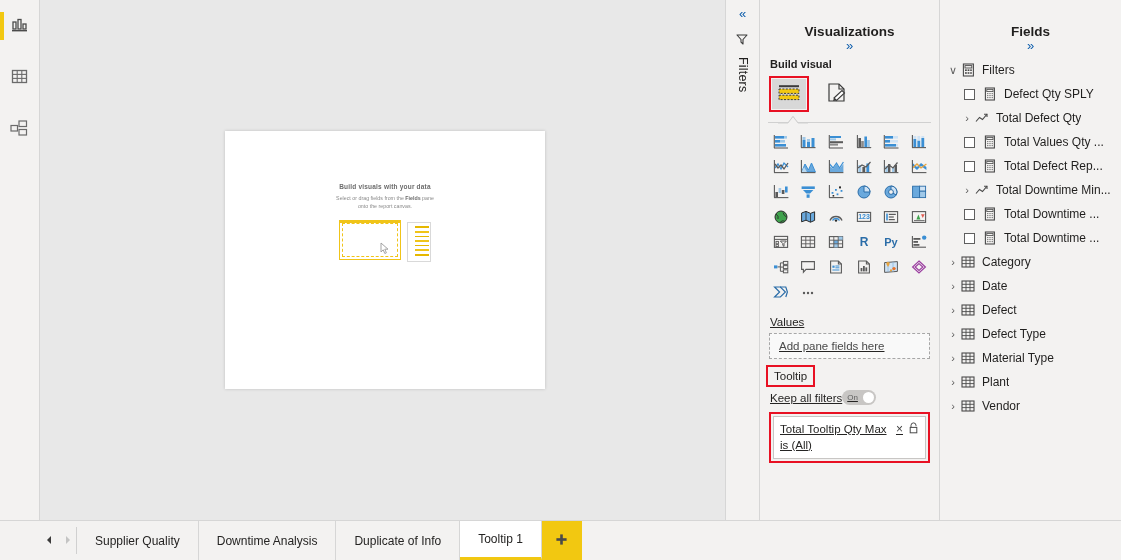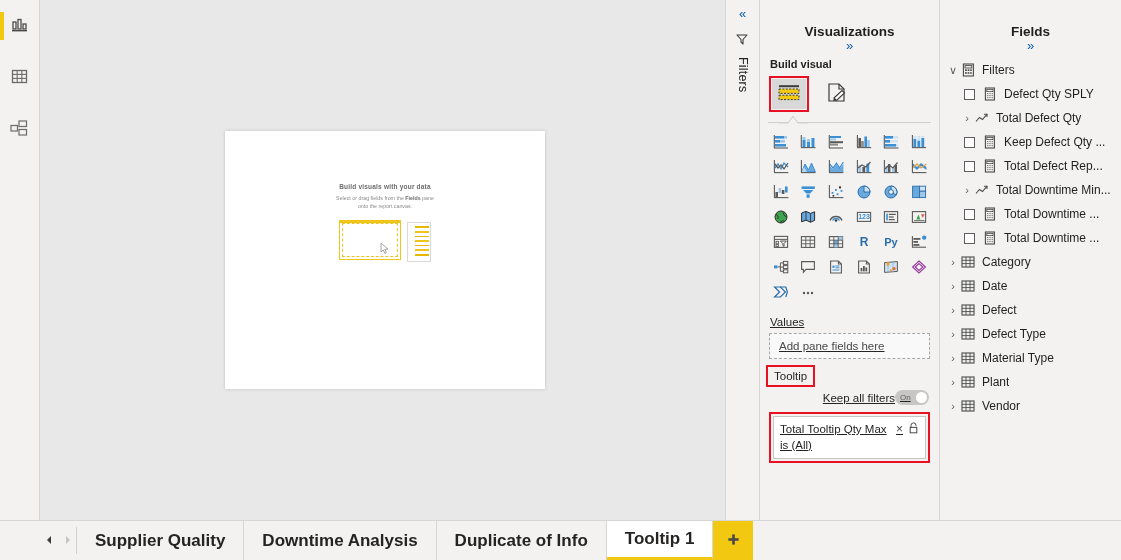--- a/index.html
+++ b/index.html
@@ -118,21 +118,21 @@
   .wells{padding:6px 9px 12px 9px;text-decoration:underline;}
   .well-label{font-size:11.5px;color:#201f1e;margin:4px 0 5px 1px;}
   .well-label.boxed{
     display:inline-block;padding:1px 4px;background:#f3f2f1;
   }
   .drop-zone{
     border:1px dashed #a7a7a7;background:#f9f9f9;height:26px;
     display:flex;align-items:center;padding-left:9px;font-size:11.5px;color:#4a4a4a;
     box-sizing:border-box;
   }
-  .keep-row{display:flex;align-items:center;justify-content:flex-end;margin:6px 1px 7px 1px;}
+  .keep-row{display:flex;align-items:center;justify-content:flex-start;margin:6px 1px 7px 1px;}
   .keep-row span.lbl{font-size:11.5px;color:#201f1e;}
   .toggle{
     width:34px;height:15px;border-radius:8px;background:#c8c6c4;position:relative;cursor:pointer;
     display:flex;align-items:center;
   }
   .toggle .t-txt{font-size:8px;color:#5f5f5f;margin-left:5px;line-height:1;}
   .toggle .knob{
     position:absolute;right:2px;top:2px;width:11px;height:11px;border-radius:50%;background:#fff;
   }
   .filter-card{
@@ -170,22 +170,22 @@
 
   
   .tabbar{
     height:40px;flex:0 0 40px;background:#f3f2f1;border-top:1px solid #d6d6d6;
     display:flex;align-items:stretch;box-sizing:border-box;
   }
   .tb-nav{width:18px;display:flex;align-items:center;justify-content:center;cursor:pointer;}
   .tb-sep{width:1px;background:#d0d0d0;margin:6px 0;}
   .tb-tab{
     display:flex;align-items:center;justify-content:center;padding:0 18px;
-    font-size:17px;color:#252423;cursor:pointer;white-space:nowrap;
-    border-right:1px solid #d6d6d6;box-sizing:border-box;font-weight:bold;
+    font-size:12px;color:#252423;cursor:pointer;white-space:nowrap;
+    border-right:1px solid #d6d6d6;box-sizing:border-box;
   }
   .tb-tab.active{background:#ffffff;border-bottom:3px solid #f2c811;border-right:1px solid #d6d6d6;}
   .tb-add{
     width:40px;background:#f2c811;display:flex;align-items:center;justify-content:center;cursor:pointer;
   }
   .tb-rest{flex:1;}
 </style>
 </head>
 <body>
 
@@ -732,21 +732,21 @@
                 <circle cx="6" cy="6.6" r="0.6" fill="#4a4a4a"></circle>
                 <circle cx="8.2" cy="6.6" r="0.6" fill="#4a4a4a"></circle>
                 <circle cx="3.8" cy="8.6" r="0.6" fill="#4a4a4a"></circle>
                 <circle cx="6" cy="8.6" r="0.6" fill="#4a4a4a"></circle>
                 <circle cx="8.2" cy="8.6" r="0.6" fill="#4a4a4a"></circle>
                 <circle cx="3.8" cy="10.6" r="0.6" fill="#4a4a4a"></circle>
                 <circle cx="6" cy="10.6" r="0.6" fill="#4a4a4a"></circle>
                 <circle cx="8.2" cy="10.6" r="0.6" fill="#4a4a4a"></circle>
               </svg>
           </span>
-          <span class="tx">Keep Defect Qty ...</span>
+          <span class="tx">Total Values Qty ...</span>
         </div>
 
         <div class="f-row indent1">
           <span class="cb"></span>
           <span class="ic">
             <svg width="12" height="14" viewBox="0 0 12 14">
                 <rect x="1.4" y="1" width="9" height="12" fill="none" stroke="#4a4a4a" stroke-width="1.1"></rect>
                 <rect x="2.8" y="2.4" width="6.2" height="2.2" fill="none" stroke="#4a4a4a" stroke-width="0.8"></rect>
                 <circle cx="3.8" cy="6.6" r="0.6" fill="#4a4a4a"></circle>
                 <circle cx="6" cy="6.6" r="0.6" fill="#4a4a4a"></circle>

